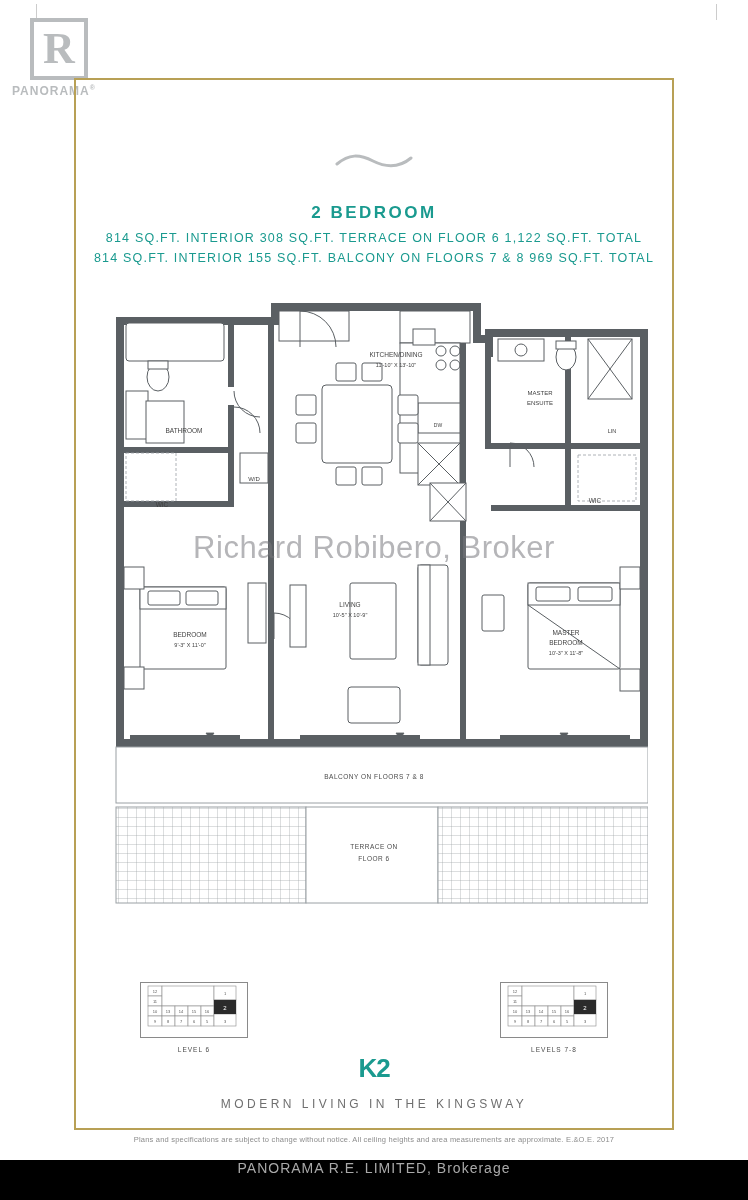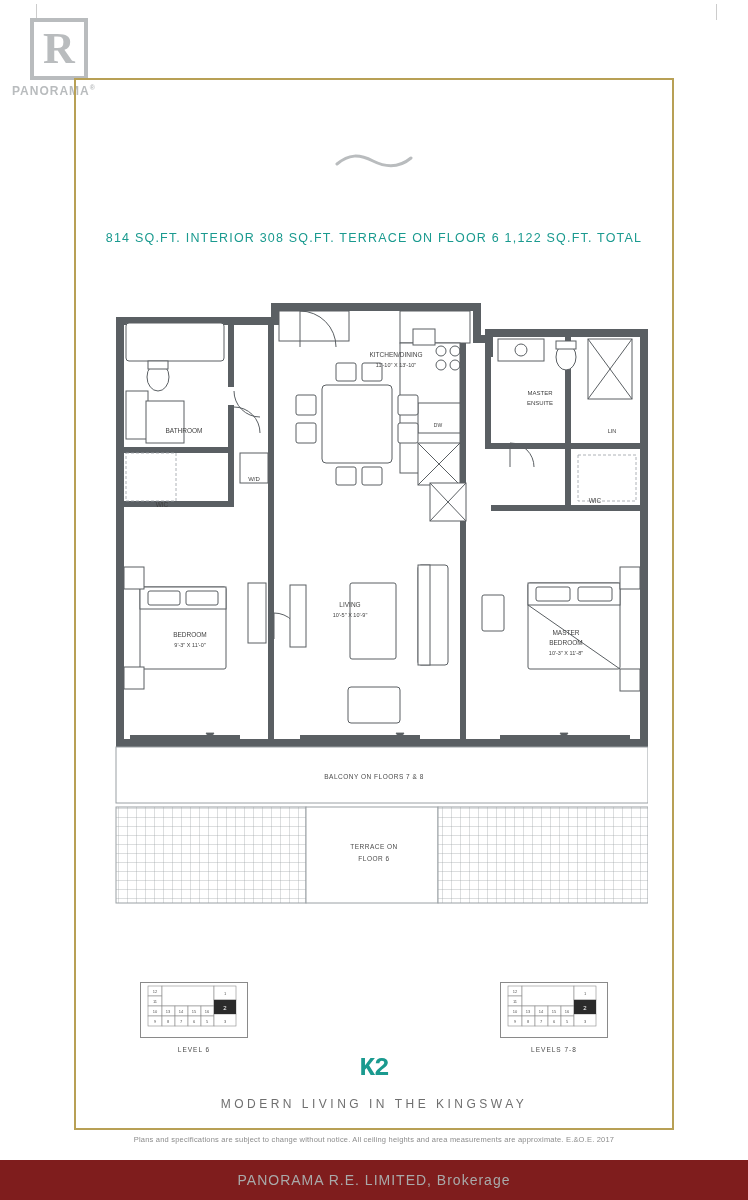--- a/index.html
+++ b/index.html
@@ -132,21 +132,21 @@
   
   .k2-logo {
     position: absolute;
     left: 0; top: 1053px;
     width: 748px;
     text-align: center;
     font-size: 26px;
     font-weight: bold;
     color: #1a9a8f;
     letter-spacing: -1px;
-    font-family: Liberation Mono, monospace;
+    font-family: Liberation Sans, sans-serif;
   }
   .tagline {
     position: absolute;
     left: 0; top: 1097px;
     width: 748px;
     text-align: center;
     font-size: 12px;
     letter-spacing: 3.5px;
     color: #6f6f6f;
   }
@@ -156,23 +156,22 @@
     width: 748px;
     text-align: center;
     font-size: 7.5px;
     color: #8c8c8c;
     letter-spacing: 0.2px;
   }
   .bottom-banner {
     position: absolute;
     left: 0; top: 1160px;
     width: 748px; height: 40px;
-    background: #7f1d1d;
+    background: #000000;
     display: flex;
-    align-items: center;
     justify-content: center;
   }
   .bottom-banner span {
     font-size: 14px;
     color: #a9a9a9;
     letter-spacing: 1px;
   }
 
   
   .tick {
@@ -198,21 +197,23 @@
   </div>
 
   <div class="gold-border"></div>
 
   <div class="wave">
     <svg width="78" height="18" viewBox="0 0 78 18">
       <path d="M2,12 C14,2 24,2 38,9 C52,16 64,16 76,6" stroke="#b9bcbe" stroke-width="3" fill="none" stroke-linecap="round"></path>
     </svg>
   </div>
 
+  <div class="title">2 BEDROOM</div>
   <div class="subtitle1">814 SQ.FT. INTERIOR  308 SQ.FT. TERRACE ON FLOOR 6  1,122 SQ.FT. TOTAL</div>
+  <div class="subtitle2">814 SQ.FT. INTERIOR  155 SQ.FT. BALCONY ON FLOORS 7 &amp; 8  969 SQ.FT. TOTAL</div>
 
   <div class="plan">
     <svg width="548" height="620" viewBox="0 0 548 620">
       <defs>
         <pattern id="tile" width="9" height="9" patternUnits="userSpaceOnUse">
           <rect width="9" height="9" fill="#ffffff"></rect>
           <path d="M0 0 L9 0 M0 0 L0 9" stroke="#9aa0a4" stroke-width="0.7"></path>
         </pattern>
       </defs>
 
@@ -442,20 +443,21 @@
       <text x="495" y="208" font-size="6.5" fill="#3f3f3f" text-anchor="middle">WIC</text>
 
       <text x="466" y="340" font-size="6.5" fill="#3f3f3f" text-anchor="middle">MASTER</text>
       <text x="466" y="350" font-size="6.5" fill="#3f3f3f" text-anchor="middle">BEDROOM</text>
       <text x="466" y="360" font-size="5.5" fill="#3f3f3f" text-anchor="middle">10'-3" X 11'-8"</text>
 
       <text x="338" y="132" font-size="5" fill="#3f3f3f" text-anchor="middle">DW</text>
     </svg>
   </div>
 
+  <div class="watermark">Richard Robibero, Broker</div>
 
   <div class="keyplan left">
     <svg width="108" height="56" viewBox="0 0 108 56">
       <rect x="0.5" y="0.5" width="107" height="55" fill="#ffffff" stroke="#8a8a8a" stroke-width="1"></rect>
       <g stroke="#8a8a8a" stroke-width="0.6" fill="#ffffff">
         <rect x="8" y="4" width="14" height="10"></rect>
         <rect x="8" y="14" width="14" height="10"></rect>
         <rect x="8" y="24" width="14" height="10"></rect>
         <rect x="8" y="34" width="14" height="10"></rect>
         <rect x="22" y="4" width="52" height="20"></rect>

